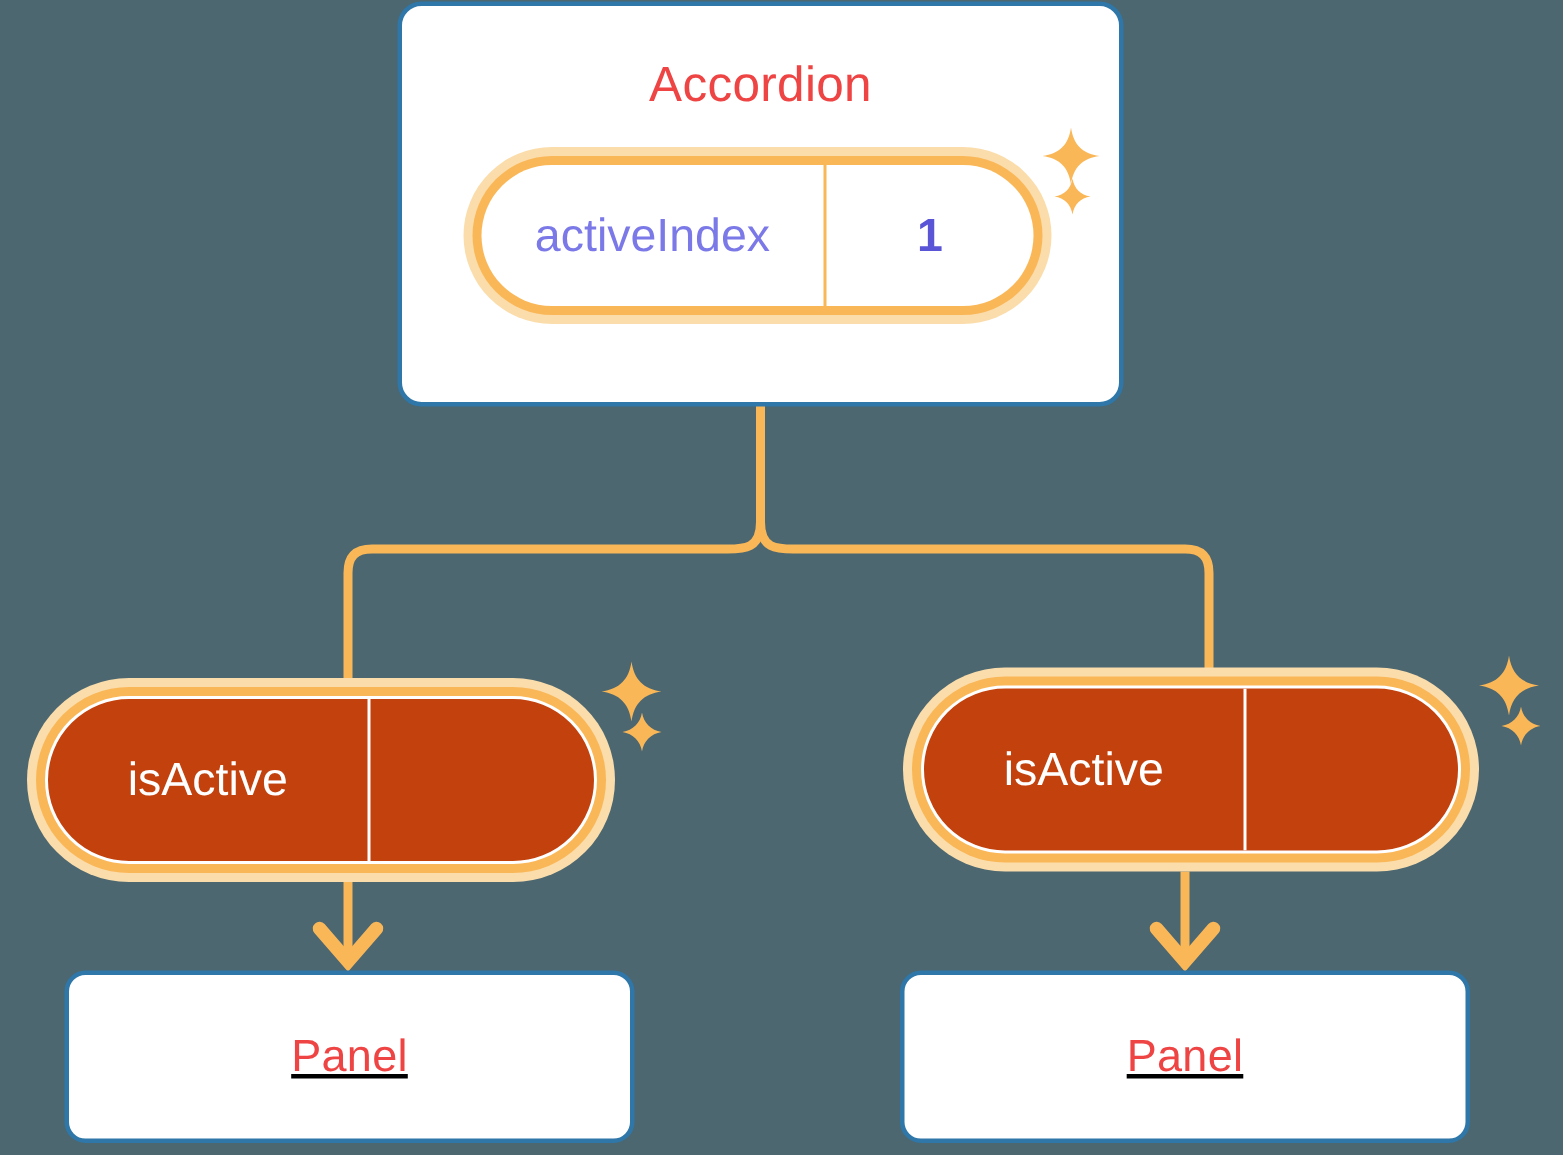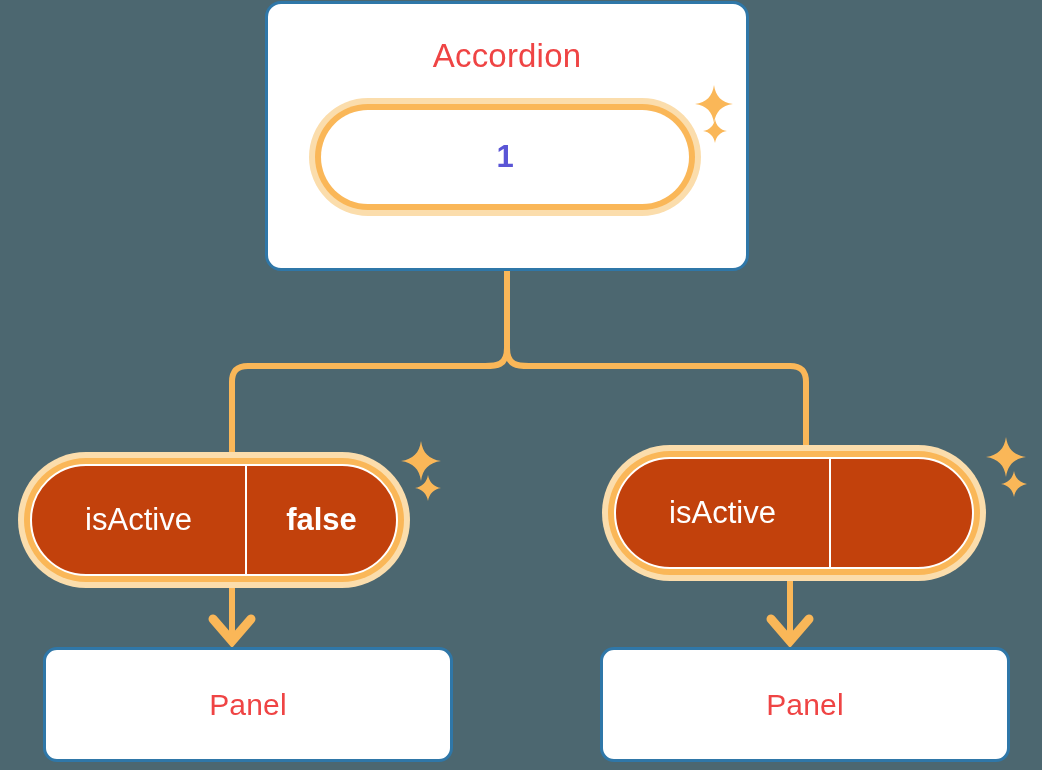--- a/index.html
+++ b/index.html
@@ -50,25 +50,26 @@
     height: 270px;
     border-radius: 16px;
   }
   #accordion-card .card-title {
     margin-top: 33px;
     font-size: 33px;
   }
 
   
   .panel-card {
-    width: 410px;
+    width: 380px;
     height: 115px;
     display: flex;
     align-items: center;
     justify-content: center;
+    text-decoration: underline;
   }
   #panel-left  { left: 43px;  top: 647px; }
   #panel-right { left: 600px; top: 647px; }
   .panel-card .card-title { font-size: 30px; margin: 0; }
 
   
   .pill-wrap {
     position: absolute;
     border-radius: 999px;
     background: #fbddac;          
@@ -190,41 +191,41 @@
     <path d="M 771 619 L 790 641 L 809 619" fill="none" stroke="#fab758" stroke-width="9" stroke-linecap="round" stroke-linejoin="miter"></path>
   </svg>
 
   <div class="card" id="accordion-card">
     <div class="card-title">Accordion</div>
   </div>
 
   <div class="pill-wrap" id="pill-activeindex">
     <div class="pill" style="width:100%;height:100%;">
       <div class="pill-inner">
+        <div class="pill-cell cell-key">activeIndex</div>
         <div class="pill-cell cell-val">1</div>
       </div>
     </div>
   </div>
 
   <div class="sparkle" style="left:694px; top:84px;">
     <svg width="40" height="40" viewBox="0 0 40 40">
       <path d="M20 1 C21.6 12.4 27.6 18.4 39 20 C27.6 21.6 21.6 27.6 20 39 C18.4 27.6 12.4 21.6 1 20 C12.4 18.4 18.4 12.4 20 1 Z" fill="#fab758"></path>
     </svg>
   </div>
   <div class="sparkle" style="left:702px; top:118px;">
     <svg width="26" height="26" viewBox="0 0 26 26">
       <path d="M13 1 C14 7.6 18.4 12 25 13 C18.4 14 14 18.4 13 25 C12 18.4 7.6 14 1 13 C7.6 12 12 7.6 13 1 Z" fill="#fab758"></path>
     </svg>
   </div>
 
   <div class="pill-wrap pill-purple" id="pill-isactive-false">
     <div class="pill" style="width:100%;height:100%;">
       <div class="pill-inner">
         <div class="pill-cell cell-key">isActive</div>
-        <div class="pill-cell cell-val">false</div>
       </div>
     </div>
   </div>
 
   <div class="sparkle" style="left:400px; top:440px;">
     <svg width="42" height="42" viewBox="0 0 42 42">
       <path d="M21 1 C22.7 13 29 19.3 41 21 C29 22.7 22.7 29 21 41 C19.3 29 13 22.7 1 21 C13 19.3 19.3 13 21 1 Z" fill="#fab758"></path>
     </svg>
   </div>
   <div class="sparkle" style="left:414px; top:474px;">

